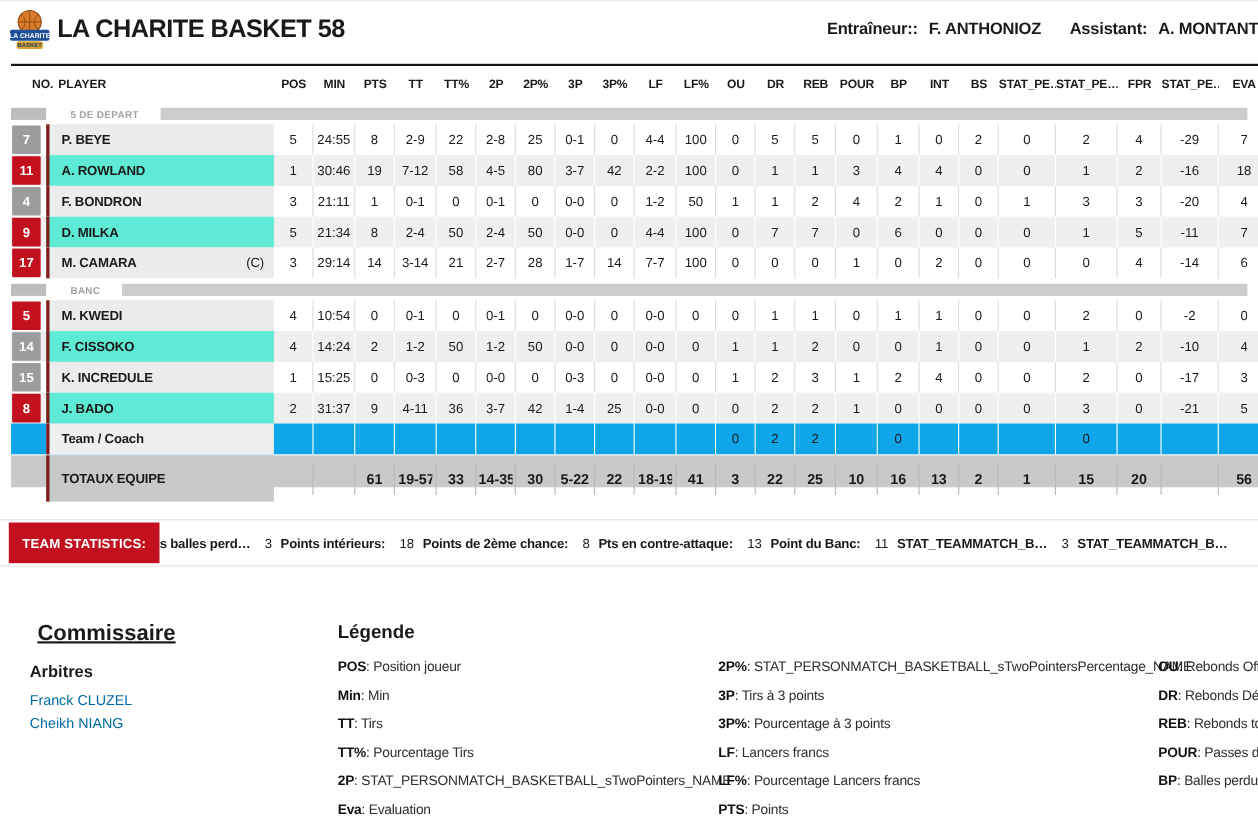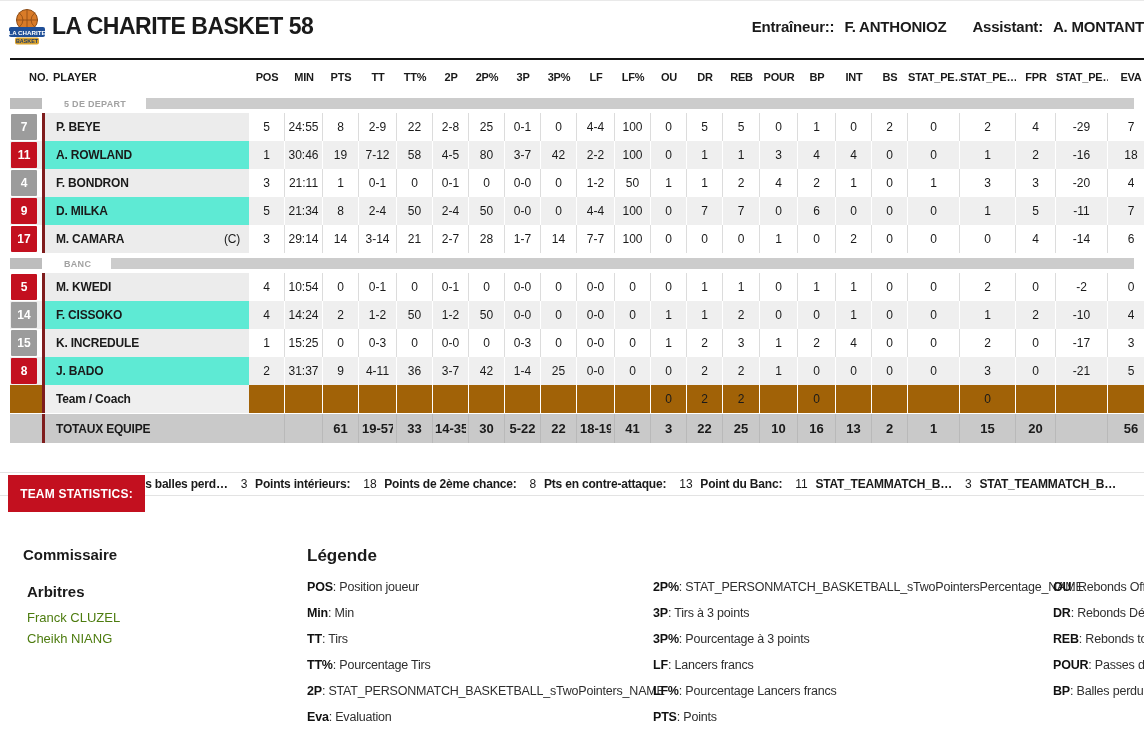--- a/index.html
+++ b/index.html
@@ -43,45 +43,45 @@
     border-left:3px solid #7f1d1d; letter-spacing:-0.2px; }
   .p-row.striped .name-cell { background:#5eead4; }
   .captain { position:absolute; right:9px; font-weight:normal; font-size:12px; }
   .cell { height:28px; display:flex; align-items:center; justify-content:center;
     font-size:12px; border-right:1px solid #dcdcdc; overflow:hidden; }
   .cell:last-child { border-right:none; }
   .p-row.striped { background:#efefef; }
   .p-row.striped .cell { border-right-color:#ffffff; }
   .cell span { display:inline-block; max-width:31px; overflow:hidden; white-space:nowrap; }
   .cell.w span { max-width:48px; }
-  .tc-row { background:#a16207; }
+  .tc-row { background:#0ea5e9; }
   .tc-row .name-cell { background:#efefef; font-size:12px; }
   .tc-row .cell { border-right-color:#ffffff; }
   .tot-row { background:#c9c9c9; height:29px; margin-top:1px; }
-  .tot-row .name-cell { background:#c9c9c9; height:29px; }
+  .tot-row .name-cell { background:#c9c9c9; height:42px; }
   .tot-row .cell { height:29px; font-weight:bold; font-size:13px; border-right-color:#b9b9b9; }
 
   
-  .stats-bar { position:relative; margin-top:29px; height:24px;
+  .stats-bar { position:relative; margin-top:29px; height:43px;
     border-top:1px solid #e3e3e3; border-bottom:1px solid #e3e3e3;
     display:flex; align-items:center; }
   .stats-title { position:absolute; left:8px; top:2px; width:137px; height:37px;
     background:#c3101f; color:#fff; font-size:12px; font-weight:bold;
     display:flex; align-items:center; justify-content:center; letter-spacing:0.2px; }
   .stats-items { display:flex; width:100%; padding-left:82px; padding-right:28px;
     justify-content:space-between; align-items:flex-end; }
   .stat-item { display:flex; align-items:center; white-space:nowrap; font-size:12px; }
   .stat-item .s-lbl { font-weight:bold; letter-spacing:-0.2px; }
   .stat-item .s-val { margin-left:13px; }
 
   
   .footer { position:relative; margin-top:50px; height:200px; }
-  .h-commissaire { position:absolute; left:23px; top:0; font-size:15px; font-weight:bold; }
+  .h-commissaire { position:absolute; left:34px; top:0; font-size:20px; font-weight:bold;text-decoration:underline; }
   .h-arbitres { position:absolute; left:27px; top:37px; font-size:15px; font-weight:bold; }
-  .arb-name { position:absolute; left:27px; font-size:13px; color:#4d7c0f; }
+  .arb-name { position:absolute; left:27px; font-size:13px; color:#0369a1; }
   .h-legende { position:absolute; left:307px; top:0; font-size:17px; font-weight:bold; }
   .leg-col { position:absolute; top:28px; white-space:nowrap; }
   .leg-item { line-height:26px; font-size:12.5px; letter-spacing:-0.2px; color:#2e2e2e; white-space:nowrap; }
   .leg-item b { color:#111; }
 </style>
 </head>
 <body>
 
 <div class="top">
   <svg class="logo" viewBox="0 0 38 38">

